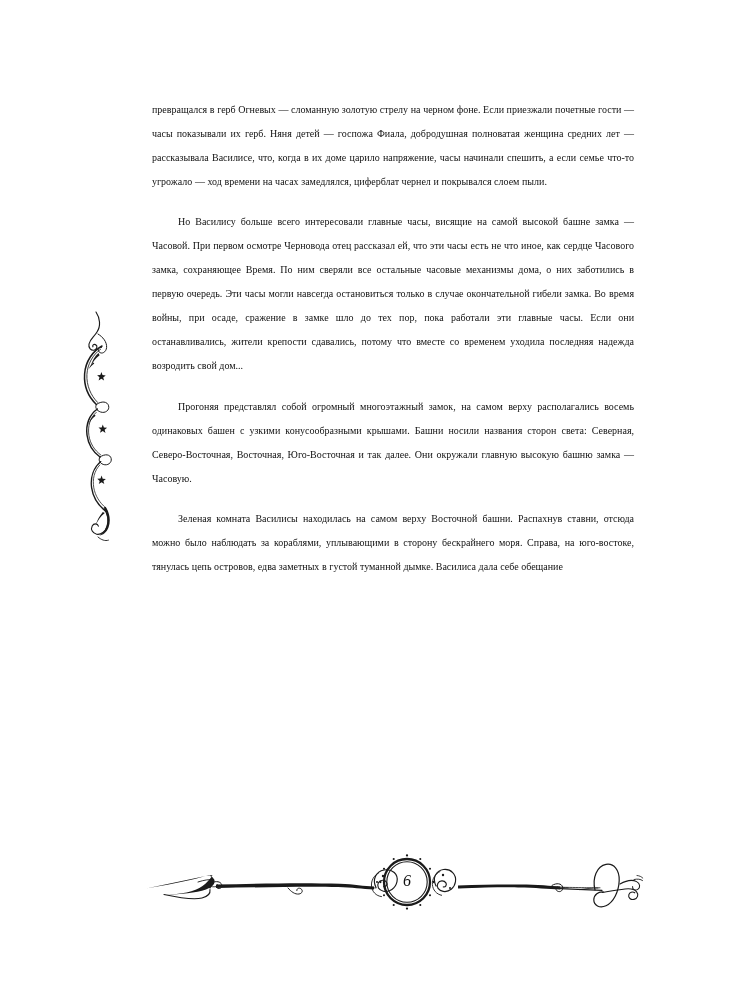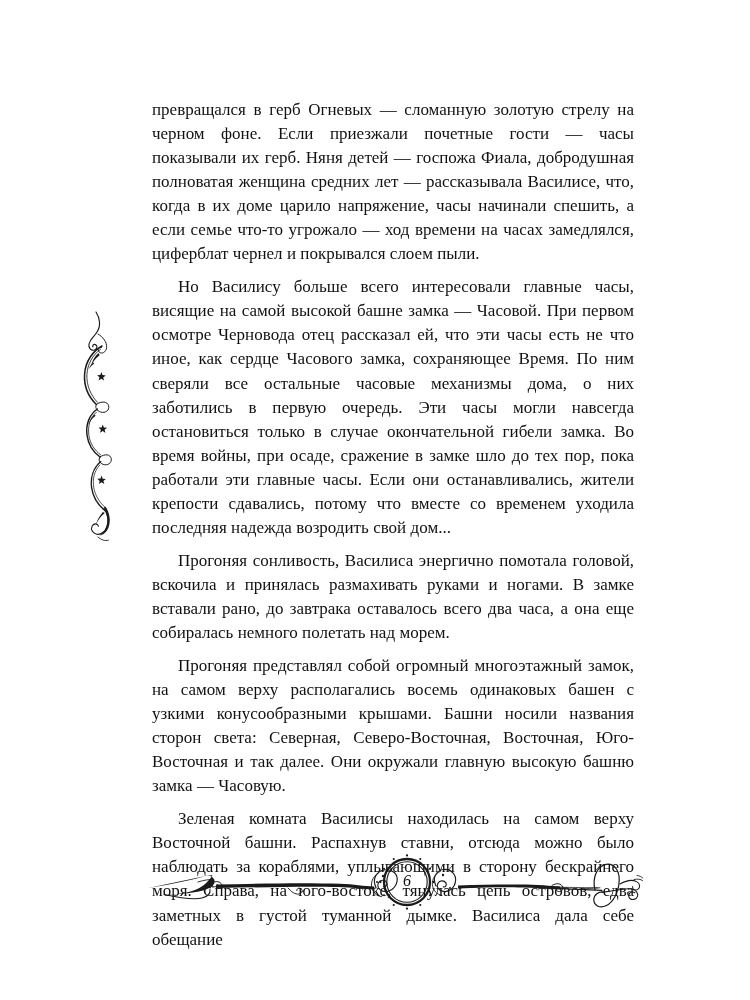--- a/index.html
+++ b/index.html
@@ -21,29 +21,29 @@
     position: absolute;
     left: 152px;
     top: 98px;
     width: 482px;
   }
   .para {
     margin: 0;
     text-align: justify;
     text-justify: inter-word;
     text-indent: 26px;
-    font-size: 17px;
+    font-size: 10px;
     line-height: 24.05px;
     color: #111111;
     letter-spacing: 0.0px;
     word-spacing: 0.1px;
     hyphens: manual;
   }
   .para.no-indent { text-indent: 0; }
-  .para + .para { margin-top: 9px; }
+  .para + .para { margin-top: 16px; }
 
   
   .vine-ornament {
     position: absolute;
     left: 74px;
     top: 306px;
     width: 48px;
     height: 248px;
   }
   .vine-ornament svg { display: block; width: 100%; height: 100%; }
@@ -123,21 +123,20 @@
         <g fill="#1a1a1a" stroke="none">
           <path d="M27.6 169.6 l1.1 3.1 3.2 0.3 -2.5 2 0.9 3.1 -2.7 -1.8 -2.8 1.7 0.9 -3.1 -2.4 -2.1 3.2 -0.2 Z"></path>
         </g>
       </g>
     </svg>
   </div>
 
   <div class="text-column">
     <p class="para no-indent">превращался в герб Огневых — сломанную золотую стрелу на черном фоне. Если приезжали почетные гости — часы показывали их герб. Няня детей — госпожа Фиала, добродушная полноватая женщина средних лет — рассказывала Василисе, что, когда в их доме царило напряжение, часы начинали спешить, а если семье что-то угрожало — ход времени на часах замедлялся, циферблат чернел и покрывался слоем пыли.</p>
     <p class="para">Но Василису больше всего интересовали главные часы, висящие на самой высокой башне замка — Часовой. При первом осмотре Черновода отец рассказал ей, что эти часы есть не что иное, как сердце Часового замка, сохраняющее Время. По ним сверяли все остальные часовые механизмы дома, о них заботились в первую очередь. Эти часы могли навсегда остановиться только в случае окончательной гибели замка. Во время войны, при осаде, сражение в замке шло до тех пор, пока работали эти главные часы. Если они останавливались, жители крепости сдавались, потому что вместе со временем уходила последняя надежда возродить свой дом...</p>
-    <p class="para">Прогоняя сонливость, Василиса энергично помотала головой, вскочила и принялась размахивать руками и ногами. В замке вставали рано, до завтрака оставалось всего два часа, а она еще собиралась немного полетать над морем.</p>
     <p class="para">Прогоняя представлял собой огромный многоэтажный замок, на самом верху располагались восемь одинаковых башен с узкими конусообразными крышами. Башни носили названия сторон света: Северная, Северо-Восточная, Восточная, Юго-Восточная и так далее. Они окружали главную высокую башню замка — Часовую.</p>
     <p class="para">Зеленая комната Василисы находилась на самом верху Восточной башни. Распахнув ставни, отсюда можно было наблюдать за кораблями, уплывающими в сторону бескрайнего моря. Справа, на юго-востоке, тянулась цепь островов, едва заметных в густой туманной дымке. Василиса дала себе обещание</p>
   </div>
 
   <div class="footer-ornament">
     <svg viewBox="0 0 510 80" xmlns="http://www.w3.org/2000/svg" aria-hidden="true">
       <g fill="none" stroke="#1a1a1a" stroke-linecap="round" stroke-linejoin="round">
 
         <path d="M6 42.5 C 24 39.5, 46 35.5, 62 31 C 66.5 29.8, 70 29, 72.5 29.4 C 70 33, 66.5 37, 62.5 40 C 55 45.6, 40 48.5, 26 48.8 C 40 48.2, 56 46.8, 66 43.4 C 72 41.4, 74.5 38.6, 74.5 35.5 C 74.5 32.5, 72 30.2, 68 29.6 Z" fill="#1a1a1a" stroke="none"></path>
         <path d="M24 48.5 C 40 52, 54 54, 62 52 C 68 50.5, 70.5 47, 70 43.5" stroke-width="1.1"></path>

